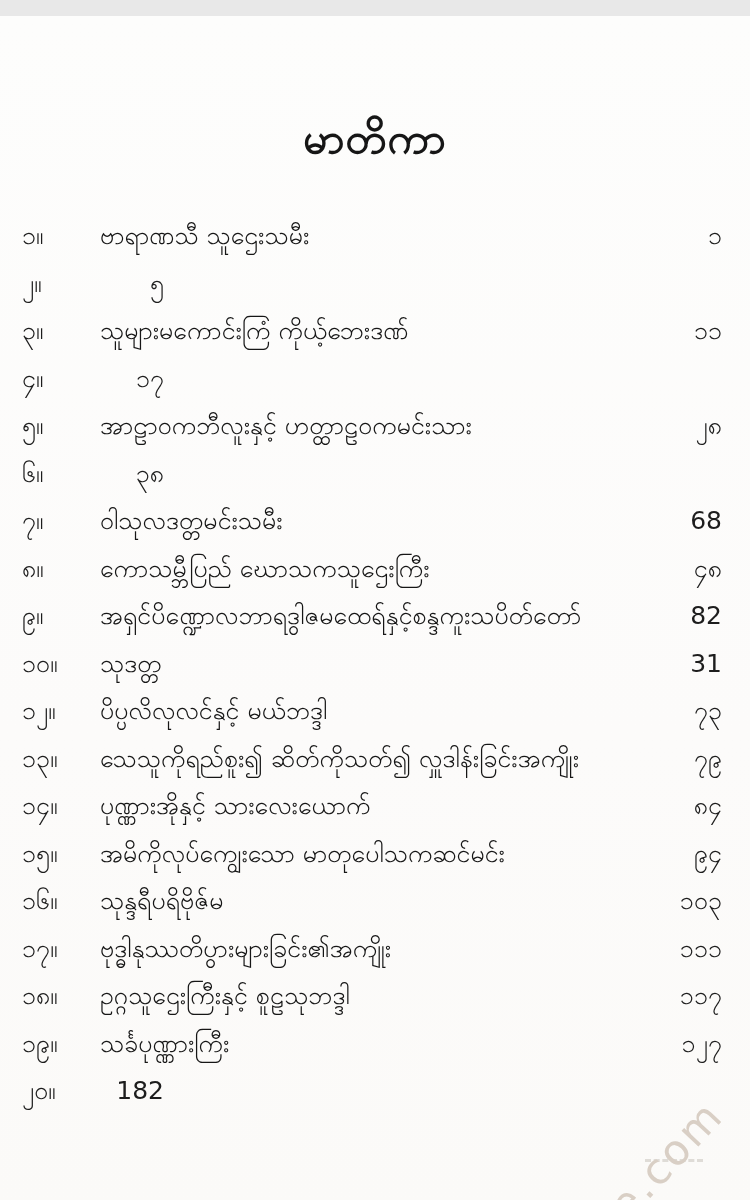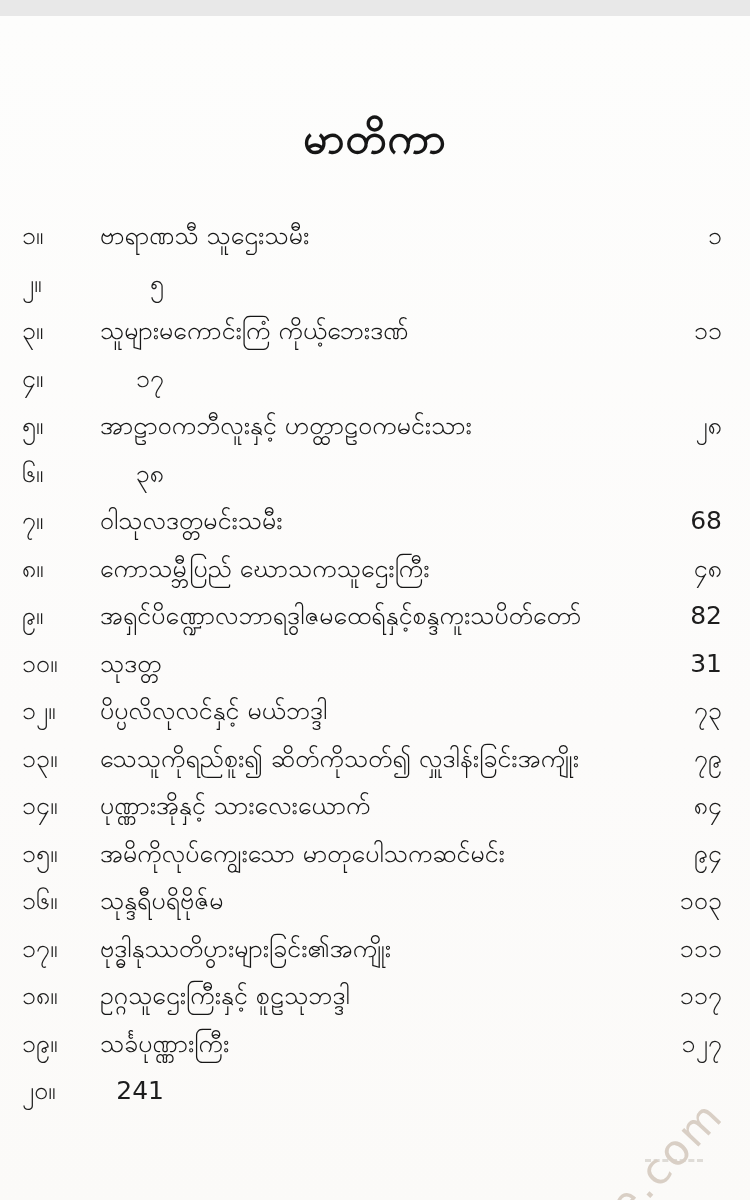--- a/index.html
+++ b/index.html
@@ -195,21 +195,21 @@
   </div>
 
   <div class="row">
     <span class="num">၁၉။</span>
     <span class="title">သင်္ခပုဏ္ဏားကြီး</span>
     <span class="pg">၁၂၇</span>
   </div>
 
   <div class="row">
     <span class="num">၂၀။</span>
-    <span class="pg">241</span>
+    <span class="pg">182</span>
   </div>
 </div>
 
   <div class="scan-artifact"></div>
 
   <div class="watermark">mgyoe.com</div>
 
 </div>
 
 </body></html>

